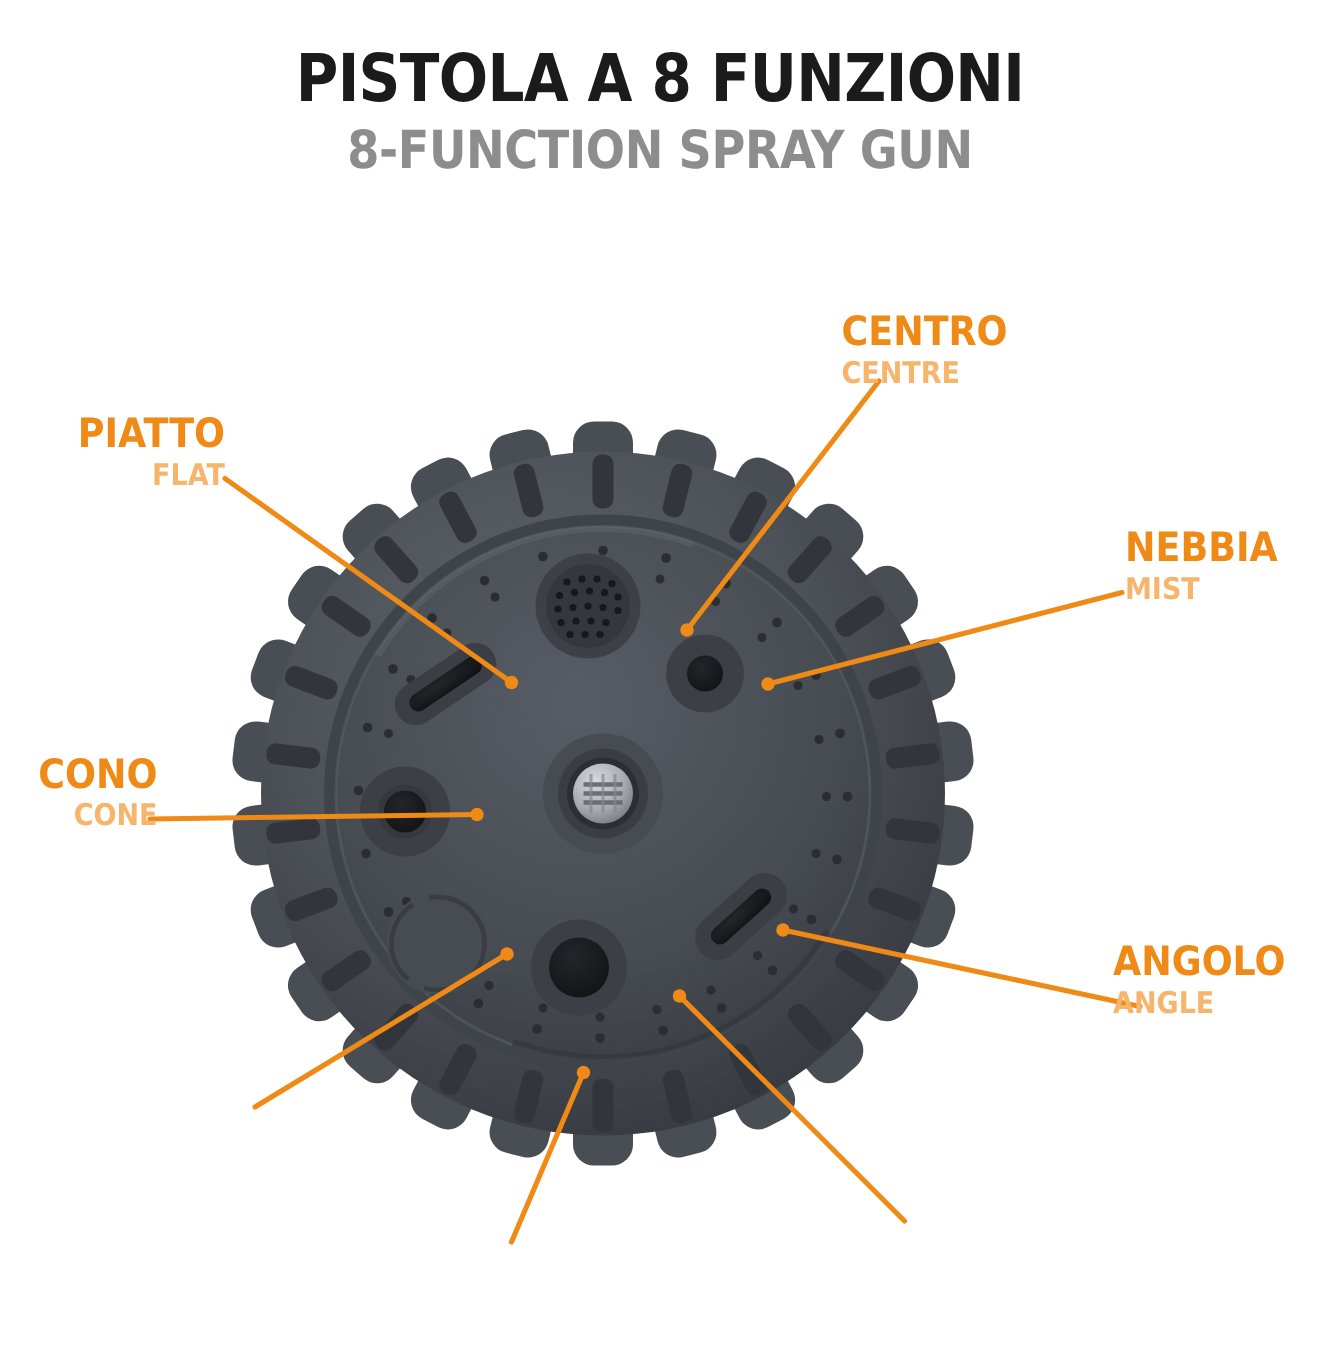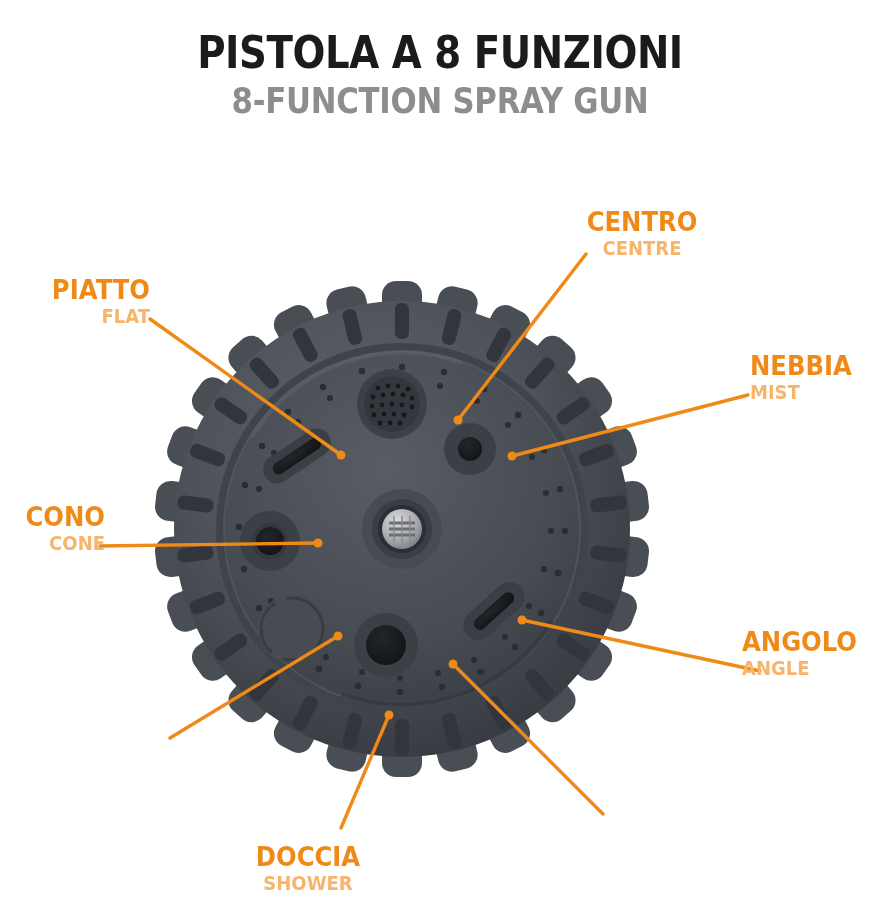--- a/index.html
+++ b/index.html
@@ -78,21 +78,21 @@
     line-height: 1.05;
     margin-top: 3px;
     transform: scaleX(0.9);
     transform-origin: inherit;
     display: block;
   }
   .ca-left { text-align: right; transform-origin: right center; }
   .ca-left .it, .ca-left .en { transform-origin: right center; }
   .ca-right { text-align: left; transform-origin: left center; }
   .ca-right .it, .ca-right .en { transform-origin: left center; }
-  .ca-center { text-align: center; transform-origin: center center; }
+  .ca-center { transform-origin: center center; }
   .ca-center .it, .ca-center .en { transform-origin: center center; }
 
   svg.leaders {
     position: absolute;
     left: 0; top: 0;
     width: 880px;
     height: 908px;
     pointer-events: none;
   }
   svg.nozzle {
@@ -481,19 +481,15 @@
     <span class="it">CONO</span>
     <span class="en">CONE</span>
   </div>
 
   <div class="callout ca-right" style="left:742px; top:612px; width:150px;">
     <span class="it">ANGOLO</span>
     <span class="en">ANGLE</span>
   </div>
 
 
-  <div class="callout ca-center" style="left:218px; top:827px; width:180px;">
-    <span class="it">DOCCIA</span>
-    <span class="en">SHOWER</span>
-  </div>
 
 
 </div>
 
 </body></html>

